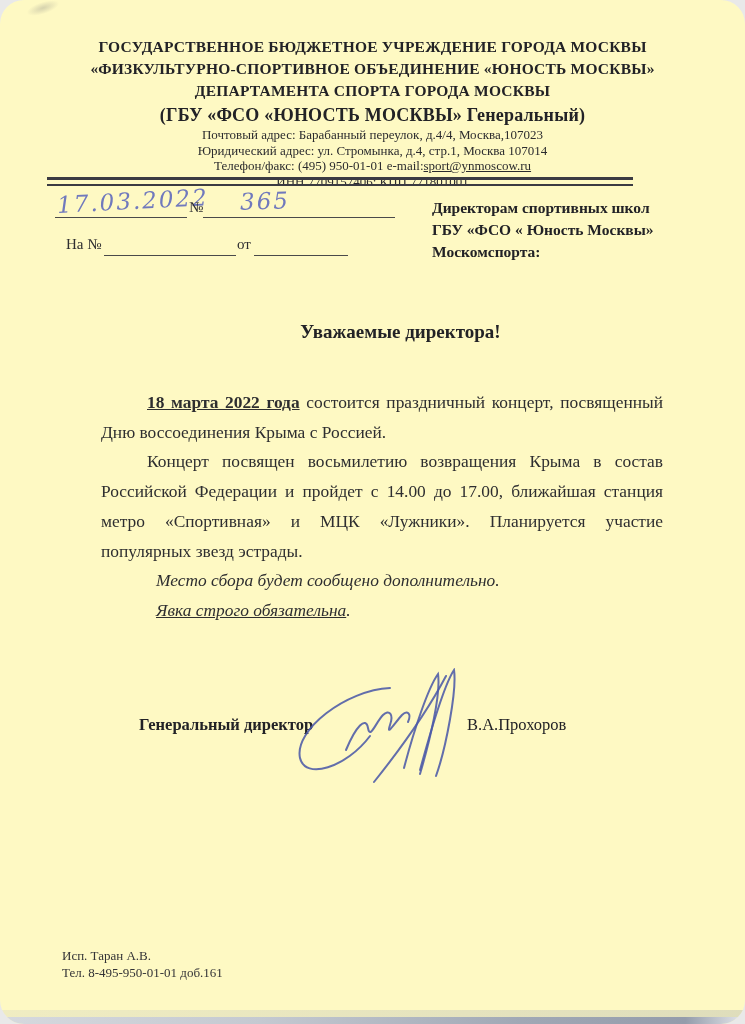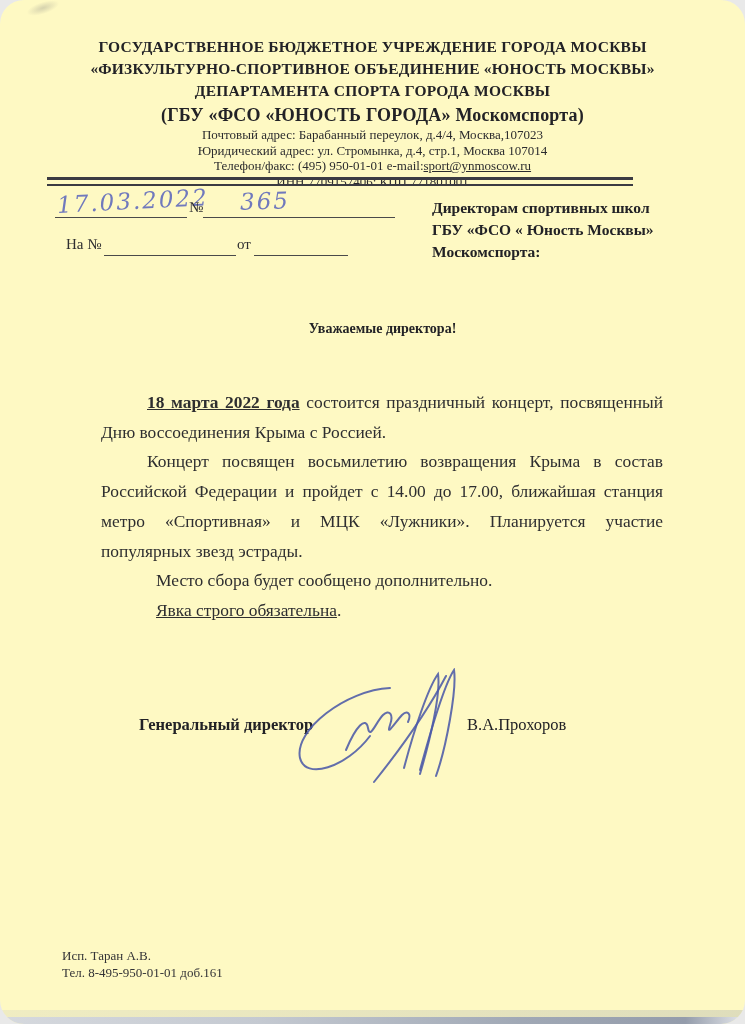--- a/index.html
+++ b/index.html
@@ -34,24 +34,24 @@
   .num-sign{position:absolute;left:189px;top:199px;font-size:15px;}
   .num-underline{position:absolute;left:203px;top:217px;width:192px;border-bottom:1.5px solid #4a4a4a;}
   .hw-num{position:absolute;left:240px;top:188px;font-size:23px;transform:rotate(-2deg);}
   .reply-label{position:absolute;left:66px;top:236px;font-size:15px;}
   .reply-underline{position:absolute;left:104px;top:255px;width:132px;border-bottom:1.5px solid #4a4a4a;}
   .from-label{position:absolute;left:237px;top:236px;font-size:15px;}
   .from-underline{position:absolute;left:254px;top:255px;width:94px;border-bottom:1.5px solid #4a4a4a;}
   
   .recipient{position:absolute;left:432px;top:197px;width:255px;font-weight:bold;font-size:15.5px;line-height:21.8px;color:#222226;}
   
-  .salutation{position:absolute;left:100px;top:321px;width:565px;text-align:center;font-weight:bold;font-size:14px;color:#222226;}
+  .salutation{position:absolute;left:118px;top:321px;width:565px;text-align:center;font-weight:bold;font-size:19px;color:#222226;}
   .body-text{position:absolute;left:101px;top:388px;width:562px;font-size:17.4px;line-height:29.7px;text-align:justify;text-align-last:left;}
   .body-text p{margin:0;text-indent:46px;}
-  .body-text p.short{text-indent:55px;text-align:center;}
+  .body-text p.short{text-indent:55px;text-align:center;font-style:italic;}
   .emph{font-weight:bold;text-decoration:underline;}
   
   .sig-title{position:absolute;left:139px;top:715px;font-weight:bold;font-size:16.5px;color:#222226;}
   .sig-name{position:absolute;left:467px;top:715px;font-weight:normal;font-size:16.5px;color:#222226;}
   .sig-ink{position:absolute;left:286px;top:668px;width:190px;height:118px;}
   .sig-ink path{fill:none;stroke:#4c5aa7;stroke-width:2;stroke-linecap:round;opacity:.88;}
   
   .footer{position:absolute;left:62px;top:948px;font-size:13px;line-height:16.5px;color:#333336;}
   
   .scan-mark-topleft{
@@ -68,21 +68,21 @@
 <body>
 
 <div class="page">
 
   <div class="scan-mark-topleft"></div>
 
   <div class="letterhead">
     <div class="org-line">ГОСУДАРСТВЕННОЕ БЮДЖЕТНОЕ УЧРЕЖДЕНИЕ ГОРОДА МОСКВЫ</div>
     <div class="org-line">«ФИЗКУЛЬТУРНО-СПОРТИВНОЕ ОБЪЕДИНЕНИЕ «ЮНОСТЬ МОСКВЫ»</div>
     <div class="org-line">ДЕПАРТАМЕНТА СПОРТА ГОРОДА МОСКВЫ</div>
-    <div class="org-line big">(ГБУ «ФСО «ЮНОСТЬ ГОРОДА» Москомспорта)</div>
+    <div class="org-line big">(ГБУ «ФСО «ЮНОСТЬ МОСКВЫ» Генеральный)</div>
     <div class="addr-line">Почтовый адрес: Барабанный переулок, д.4/4, Москва,107023</div>
     <div class="addr-line">Юридический адрес: ул. Стромынка, д.4, стр.1, Москва 107014</div>
     <div class="addr-line"><span>Телефон/факс: (495) 950-01-01 e-mail:</span><span class="u">sport@ynmoscow.ru</span></div>
     <div class="addr-line">ИНН 7709157406: КПП 771801001</div>
   </div>
 
   <div class="divider"></div>
 
   <div class="hw hw-date">17.03.2022</div>
   <div class="date-underline"></div>

